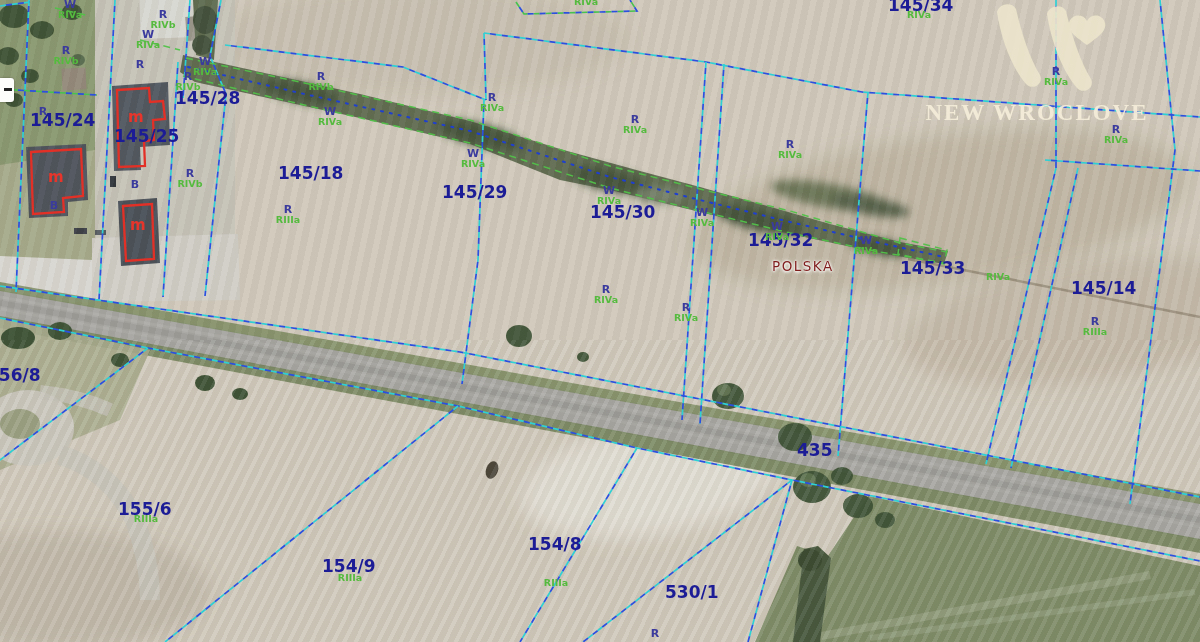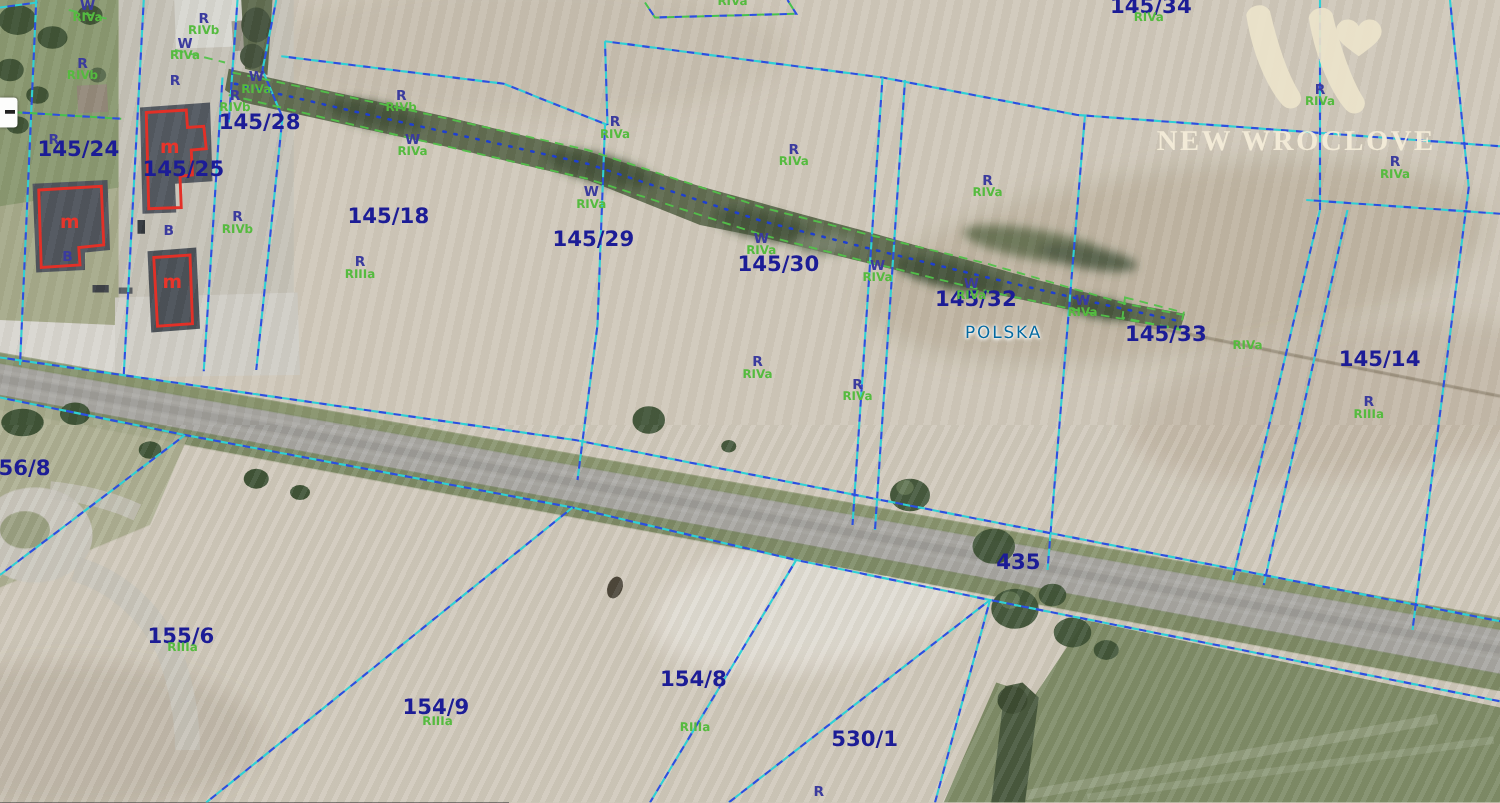--- a/index.html
+++ b/index.html
@@ -16,21 +16,21 @@
   .g1{fill:none;stroke:#46c24e;stroke-width:1.6;stroke-dasharray:6 6;}
   .soil-line{fill:none;stroke:#52c24a;stroke-width:1.5;stroke-dasharray:7 5;opacity:.95;}
   .dotline{fill:none;stroke:#1e3fd0;stroke-width:2;stroke-dasharray:2 7;stroke-linecap:round;}
   .redb{fill:none;stroke:#e33027;stroke-width:2.3;}
   
   .parcel-label{position:absolute;color:#1c1c96;font-weight:bold;font-size:17px;white-space:nowrap;}
   .soil-mark{position:absolute;transform:translateX(-50%);text-align:center;line-height:10px;white-space:nowrap;}
   .soil-mark .lt{display:block;font-size:11px;font-weight:bold;color:#3b3b9e;}
   .soil-mark .cd{display:block;font-size:9.5px;font-weight:bold;color:#55bb3f;}
   .bmark{position:absolute;color:#e8352b;font-weight:bold;font-size:15px;}
-  .place-label{position:absolute;left:772px;top:258px;color:#0369a1;font-size:13.5px;font-weight:500;letter-spacing:1.5px;
+  .place-label{position:absolute;left:772px;top:258px;color:#7f1d1d;font-size:13.5px;font-weight:500;letter-spacing:1.5px;
      text-shadow:0 0 2px #fff,0 0 4px #fff,0 1px 3px #fff;}
   .road-label{position:absolute;left:797px;top:440px;color:#1c1c96;font-weight:bold;font-size:17px;}
   .edge-marker{position:absolute;left:0;top:78px;width:14px;height:24px;background:#fdfdfc;border-radius:0 3px 3px 0;
      box-shadow:0 0 2px rgba(0,0,0,.4);}
   .edge-marker i{position:absolute;left:4px;top:10px;width:8px;height:3px;background:#222;}
   
   .wm{position:absolute;color:rgba(243,236,216,.95);font-family:Liberation Serif, serif;font-weight:bold;text-align:center;width:224px;left:925px;}
   .wm1{top:100px;font-size:23px;letter-spacing:2px;}
   .wm2{top:136px;font-size:23px;letter-spacing:8px;}
 </style>

